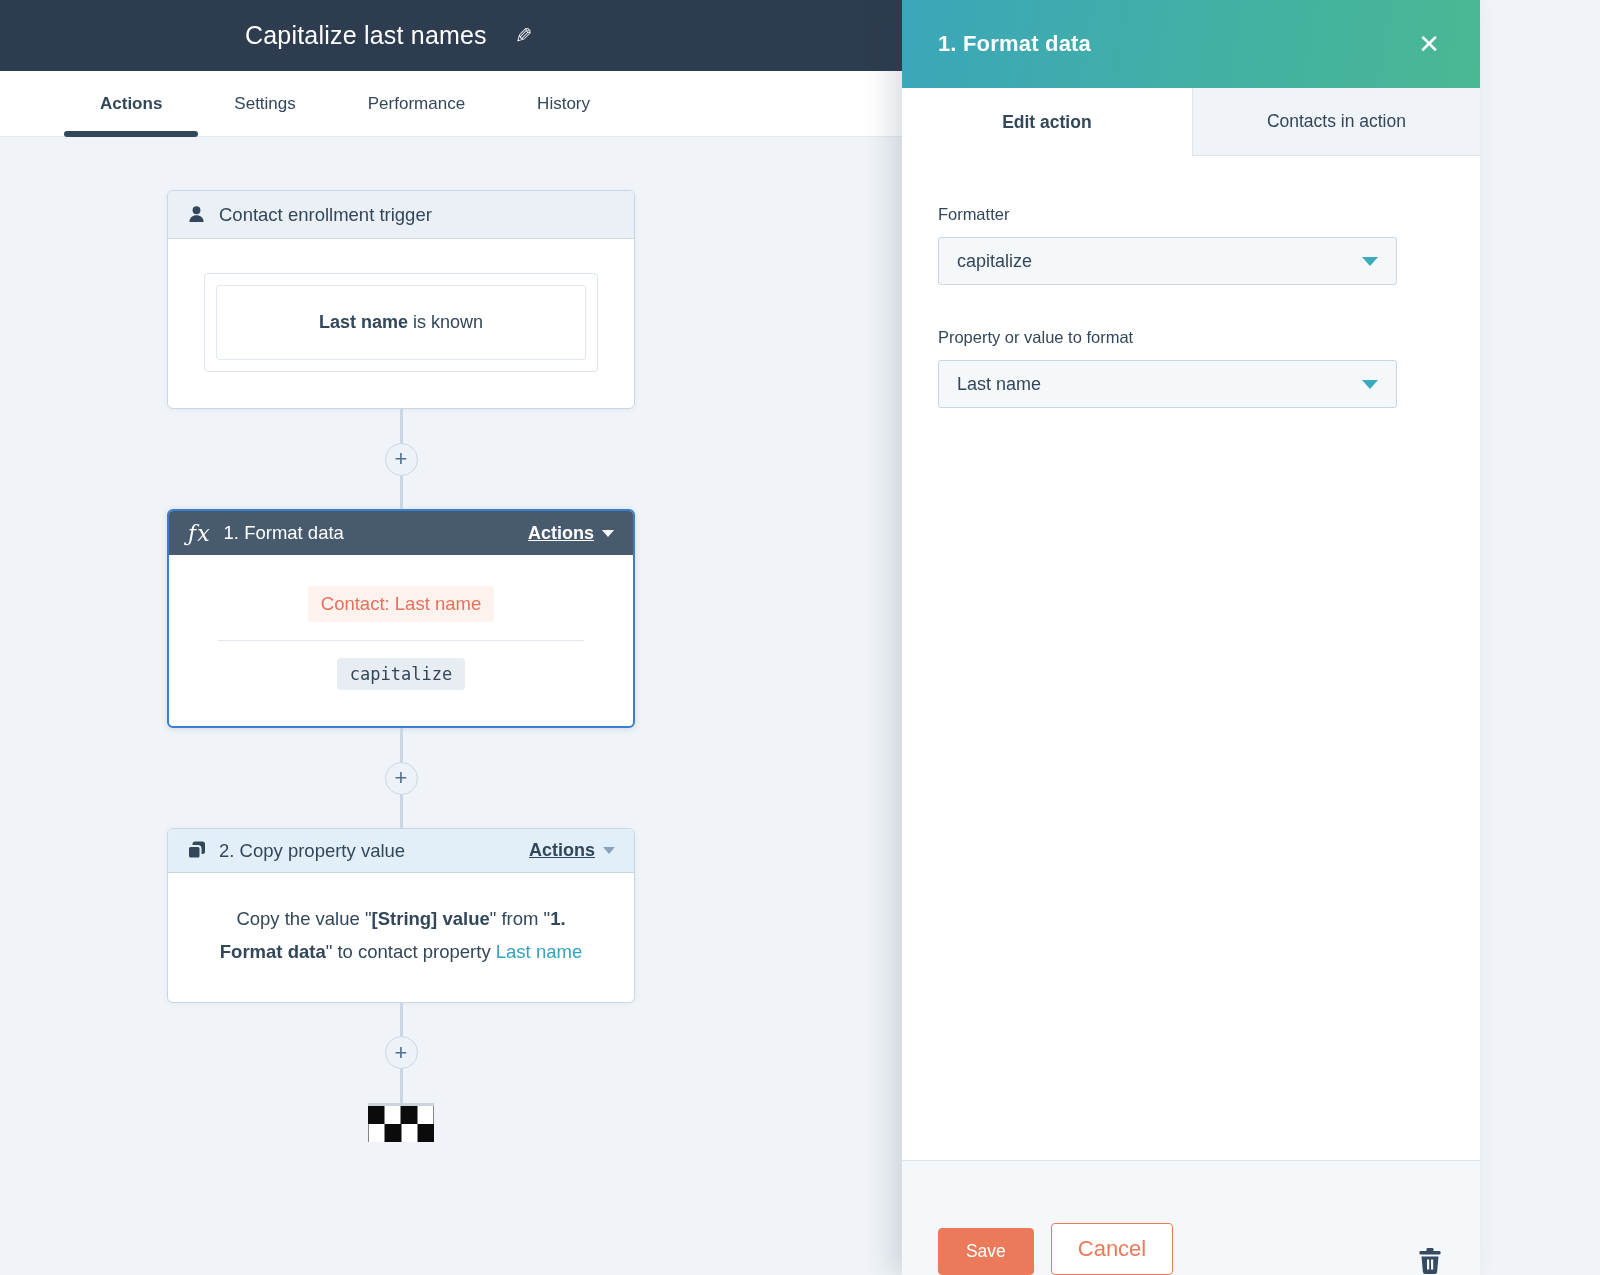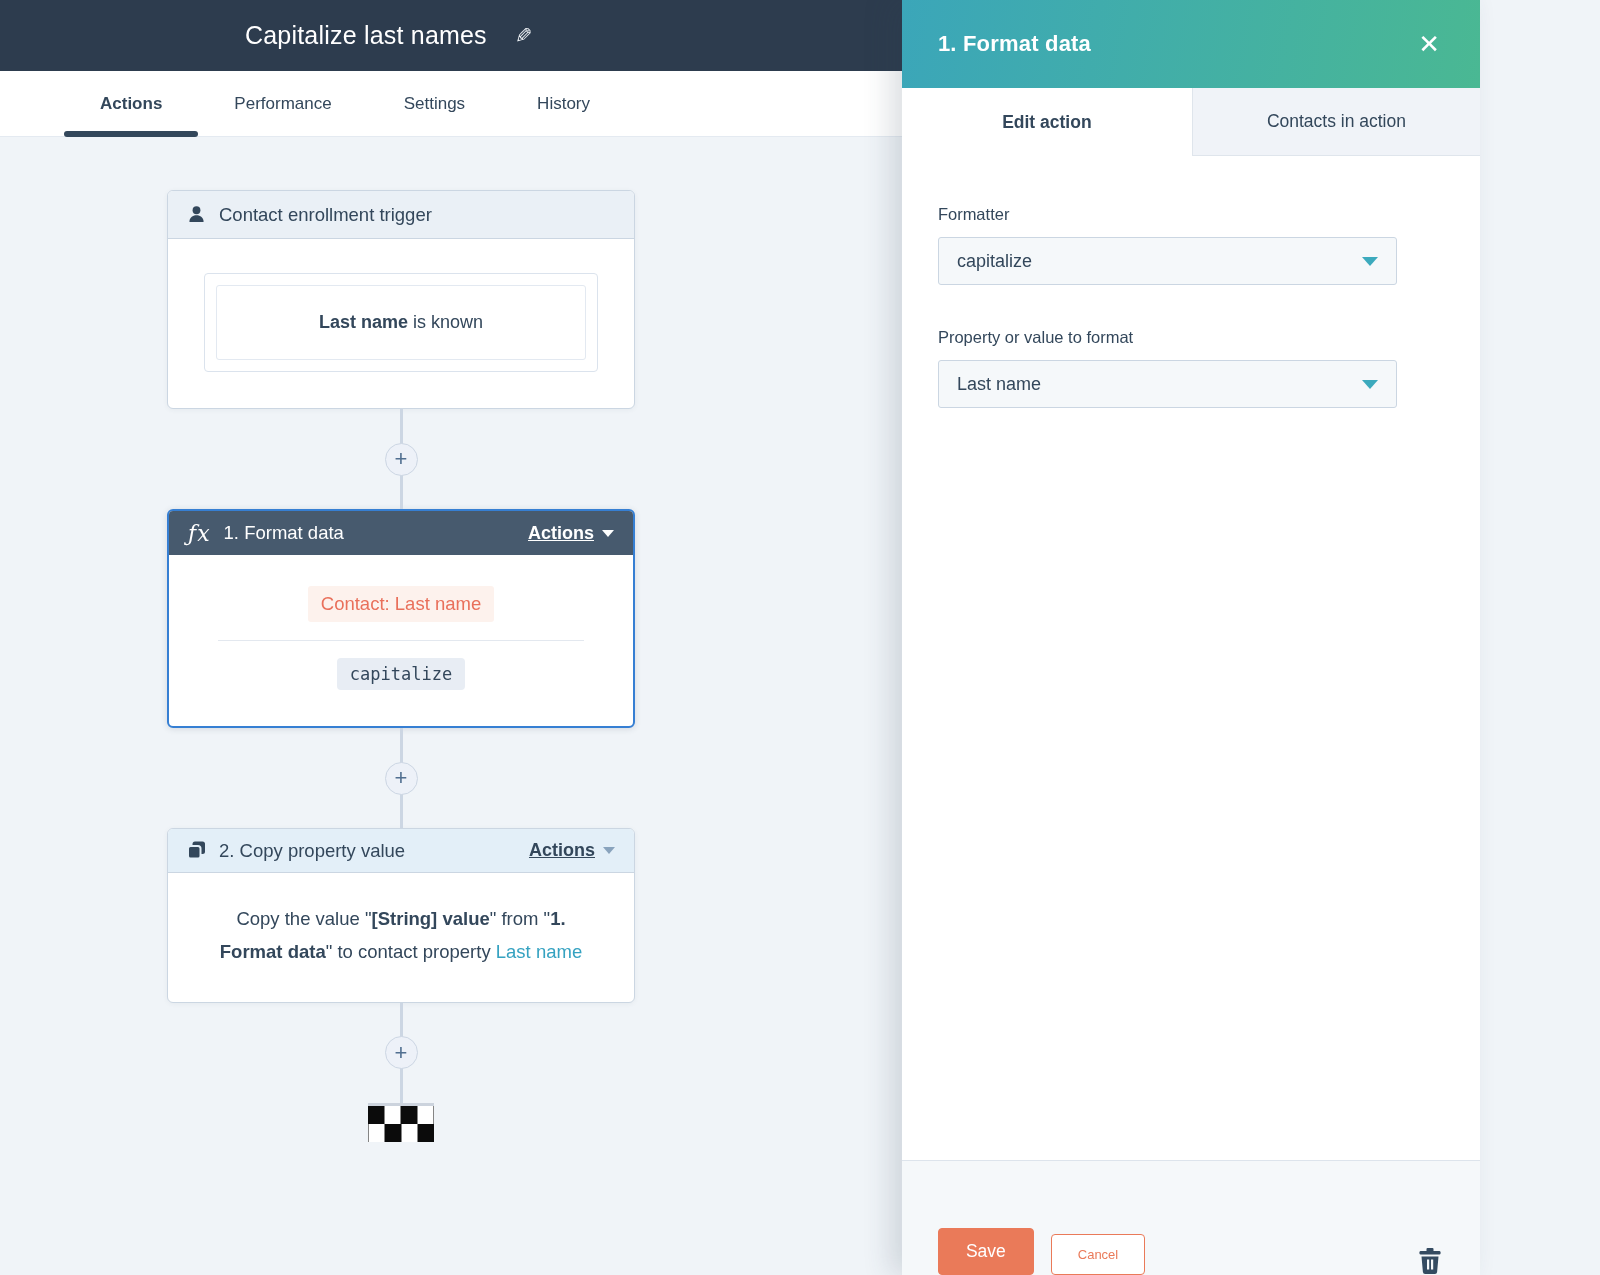--- a/index.html
+++ b/index.html
@@ -79,43 +79,43 @@
   .select { height:48px; background:#f5f8fa; border:1px solid #cbd6e2; border-radius:3px; display:flex; align-items:center;
             justify-content:space-between; padding:0 18px; font-size:18px; color:#33475b; cursor:pointer; }
   .select-caret { width:0; height:0; border-left:8px solid transparent; border-right:8px solid transparent; border-top:9px solid #3caabd; }
   .field + .field { margin-top:43px; }
 
   .panel-footer { flex:0 0 auto; height:115px; background:#f5f8fa; border-top:1px solid #dde4ec; display:flex;
                   align-items:flex-end; gap:17px; padding:17px 38px 0 36px; }
   .btn-save { background:#ea7a59; color:#fff; border:1px solid #ea7a59; border-radius:4px; padding:12px 27px;
               font-size:17.5px; font-weight:500; font-family:inherit; cursor:pointer; }
   .btn-cancel { background:#fff; color:#ea7a59; border:1px solid #ea7a59; border-radius:4px; padding:12px 26px;
-                font-size:13px; font-weight:500; font-family:inherit; cursor:pointer; }
+                font-size:22px; font-weight:500; font-family:inherit; cursor:pointer; }
   .trash { margin-left:auto; margin-top:9px; cursor:pointer; }
 
   .icon-svg { flex:0 0 auto; display:block; }
 </style>
 </head>
 <body>
 
 <div class="app">
 
   <div class="left">
 
     <div class="topbar">
       <div class="topbar-inner">
         <span class="wf-title">Capitalize last names</span>
         <span class="pencil">✎</span>
       </div>
     </div>
 
     <nav class="tabs-row">
       <div class="tab active">Actions</div>
+      <div class="tab">Settings</div>
       <div class="tab">Performance</div>
-      <div class="tab">Settings</div>
       <div class="tab">History</div>
     </nav>
 
     <div class="canvas">
       <div class="flow">
 
         <div class="card">
           <div class="card-header">
             <svg class="icon-svg" width="19" height="19" viewBox="0 0 18 18">
               <circle cx="9" cy="5" r="3.7" fill="#33475b"></circle>

